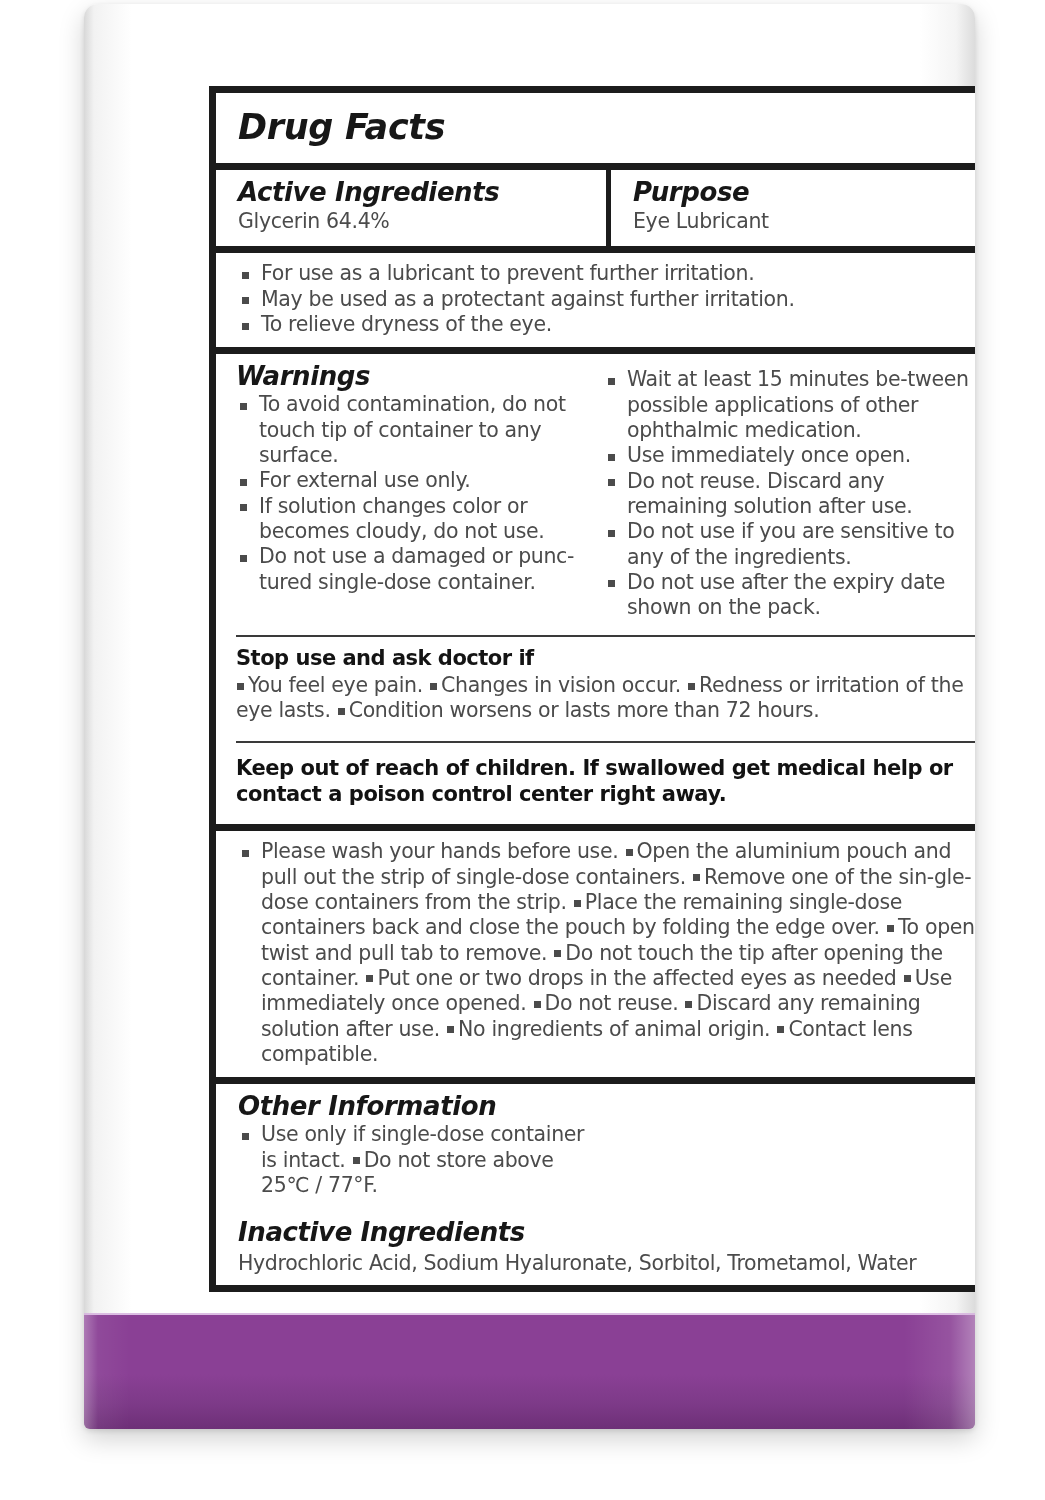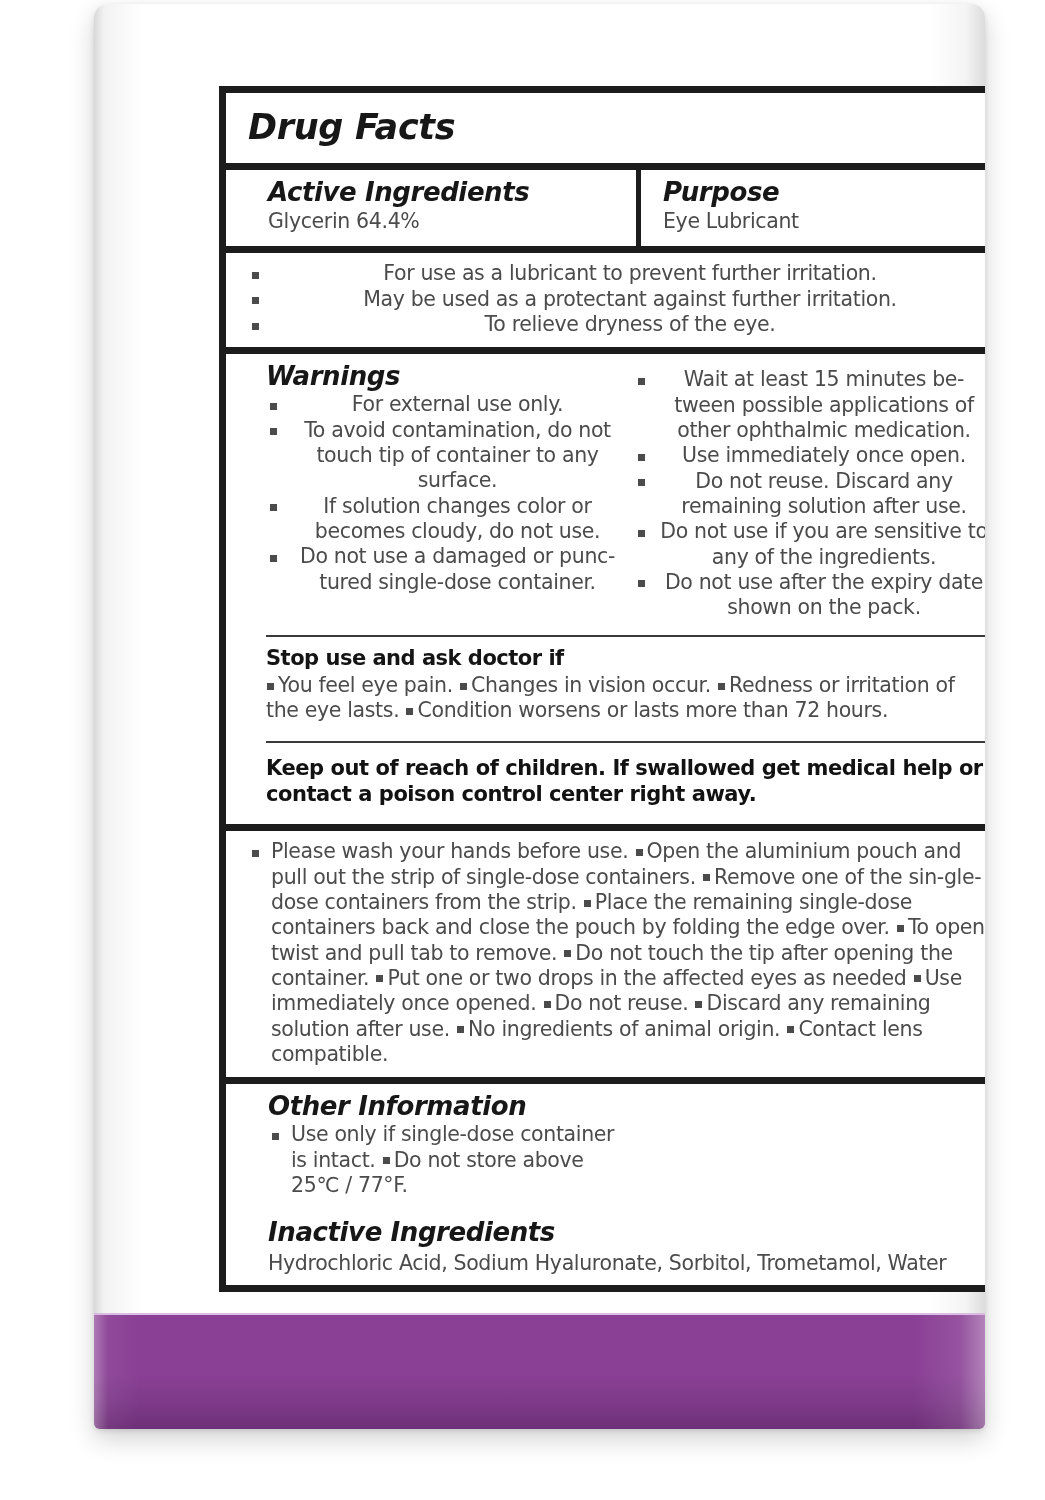--- a/index.html
+++ b/index.html
@@ -11,21 +11,21 @@
     width: 1045px;
     height: 1500px;
     font-family: "DejaVu Sans", sans-serif;
     position: relative;
     overflow: hidden;
   }
 
   
   #package-card {
     position: absolute;
-    left: 94px;
+    left: 84px;
     top: 4px;
     width: 891px;
     height: 1425px;
     border-radius: 14px 14px 6px 6px;
     background:
       linear-gradient(to right,
         #d8d8d8 0px,
         #f2f2f2 10px,
         #ffffff 48px,
         #ffffff 836px,
@@ -89,21 +89,20 @@
     height: 1206px;
     box-sizing: border-box;
     border: 7px solid #1c1c1c;
     background: #ffffff;
     color: #1d1d1d;
   }
 
   .sec {
     position: relative;
     box-sizing: border-box;
-    padding-left: 20px;
   }
   .sec-rule-top { border-top: 7px solid #1c1c1c; }
 
   .pad { padding: 8px 18px 10px 20px; }
 
   
   .title-main {
     font-family: "DejaVu Sans", sans-serif;
     font-weight: bold;
     font-style: italic;
@@ -149,21 +148,20 @@
   
   ul.bl {
     list-style: none;
     margin: 2px 0 0 0;
     padding: 0;
   }
   ul.bl > li {
     position: relative;
     padding-left: 23px;
     margin: 0 0 0 0;
-    text-align: center;
   }
   ul.bl > li::before {
     content: "";
     position: absolute;
     left: 4px;
     top: 0.52em;
     width: 7px;
     height: 7px;
     background: #4b4b4b;
   }
@@ -243,22 +241,22 @@
         <li>To relieve dryness of the eye.</li>
       </ul>
     </div>
 
     <div class="sec sec-rule-top">
 
       <div class="warn-cols">
         <div class="warn-left">
           <div class="head-italic">Warnings</div>
           <ul class="bl body-txt">
+            <li>To avoid contamination, do not touch tip of container to any surface.</li>
             <li>For external use only.</li>
-            <li>To avoid contamination, do not touch tip of container to any surface.</li>
             <li>If solution changes color or becomes cloudy, do not use.</li>
             <li>Do not use a damaged or punc-tured single-dose container.</li>
           </ul>
         </div>
         <div class="warn-right">
           <ul class="bl body-txt">
             <li>Wait at least 15 minutes be-tween possible applications of other ophthalmic medication.</li>
             <li>Use immediately once open.</li>
             <li>Do not reuse. Discard any remaining solution after use.</li>
             <li>Do not use if you are sensitive to any of the ingredients.</li>

